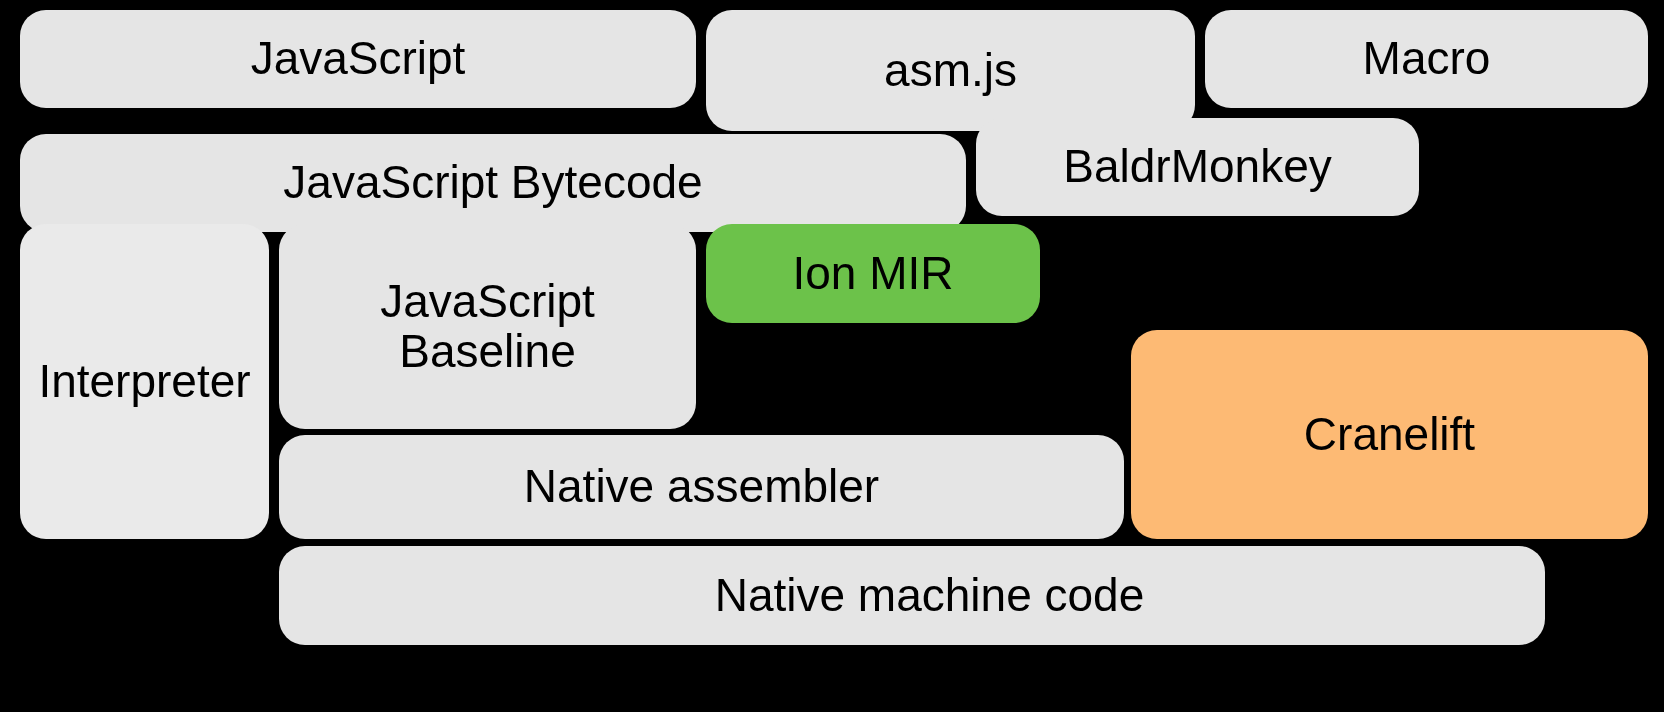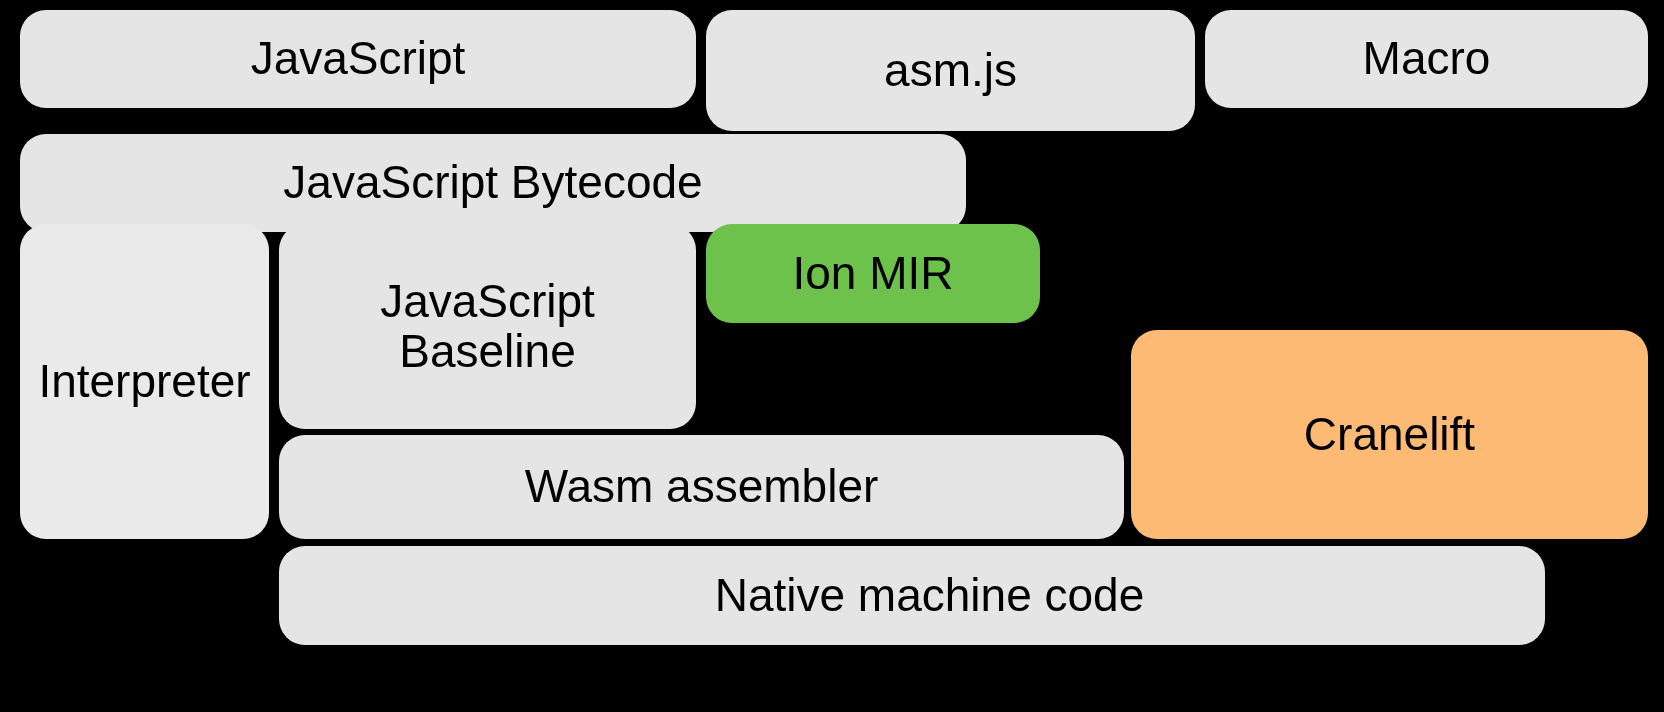--- a/index.html
+++ b/index.html
@@ -42,20 +42,21 @@
   .node.pink  { background: #fdba74; }
 </style>
 </head>
 <body>
 
 <div id="stage" style="background: rgb(0, 0, 0);">
     <div class="node white" style="left: 20px; top: 10px; width: 676px; height: 98px;">JavaScript</div>
     <div class="node white" style="left: 706px; top: 10px; width: 489px; height: 121px;">asm.js</div>
     <div class="node white" style="left: 1205px; top: 10px; width: 443px; height: 98px;">Macro</div>
     <div class="node white" style="left: 20px; top: 126px; width: 946px; height: 98px; margin-top: 8px;">JavaScript Bytecode</div>
+    <div class="node white" style="left: 976px; top: 118px; width: 443px; height: 98px;">BaldrMonkey</div>
     <div class="node grey" style="left: 20px; top: 224px; width: 249px; height: 315px;">Interpreter</div>
     <div class="node white" style="left: 279px; top: 224px; width: 417px; height: 205px;">JavaScript
 Baseline</div>
     <div class="node green" style="left: 706px; top: 224px; width: 334px; height: 99px;">Ion MIR</div>
     <div class="node pink" style="left: 1131px; top: 330px; width: 517px; height: 209px;">Cranelift</div>
-    <div class="node white" style="left: 279px; top: 435px; width: 845px; height: 104px;">Wasm assembler</div>
+    <div class="node white" style="left: 279px; top: 435px; width: 845px; height: 104px;">Native assembler</div>
     <div class="node white" style="left: 279px; top: 546px; width: 1266px; height: 99px; padding-left: 35px;">Native machine code</div>
   </div>
 
 </body></html>

